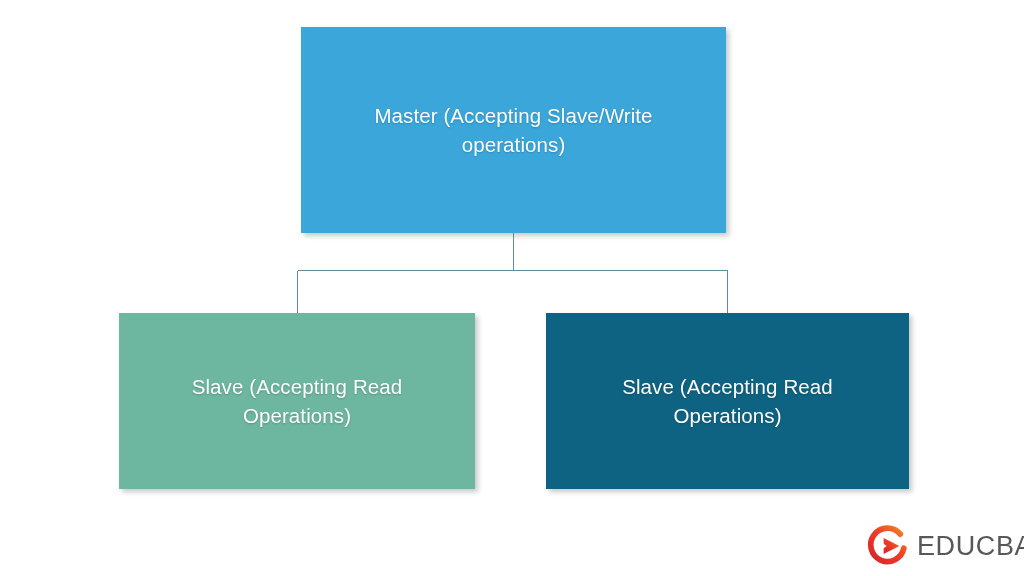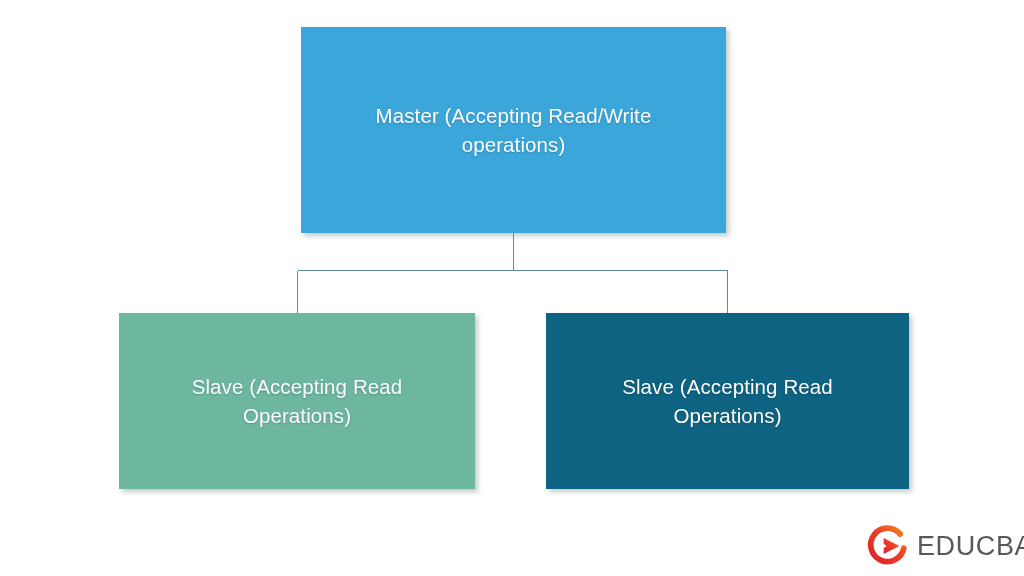--- a/index.html
+++ b/index.html
@@ -116,21 +116,21 @@
 
       <line x1="297.5" y1="270.5" x2="727.5" y2="270.5"></line>
 
       <line x1="297.5" y1="270.5" x2="297.5" y2="313"></line>
 
       <line x1="727.5" y1="270.5" x2="727.5" y2="313"></line>
     </g>
   </svg>
 
   <div class="node" id="node-master">
-    <span class="node-label">Master (Accepting Read/Write
+    <span class="node-label">Master (Accepting Slave/Write
 operations)</span>
   </div>
 
   <div class="node" id="node-slave-left">
     <span class="node-label">Slave (Accepting Read
 Operations)</span>
   </div>
 
   <div class="node" id="node-slave-right">
     <span class="node-label">Slave (Accepting Read

